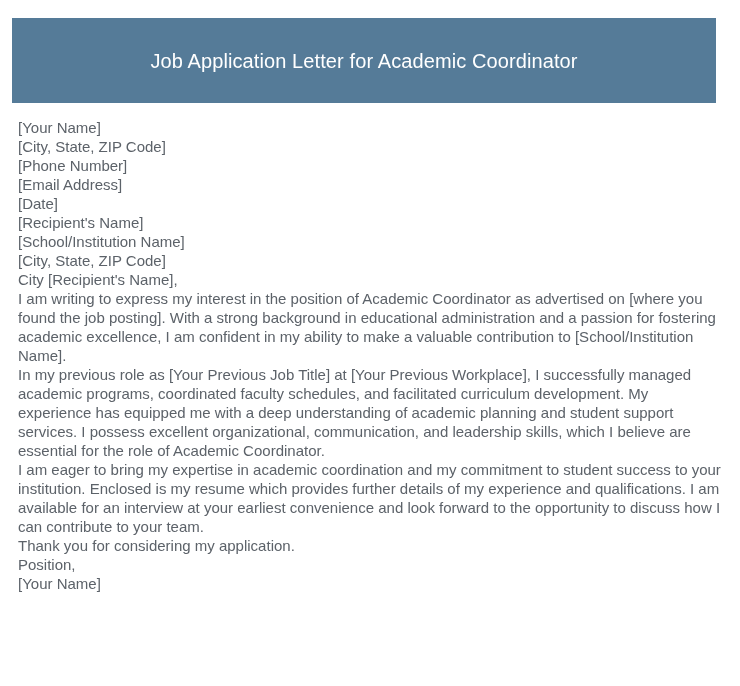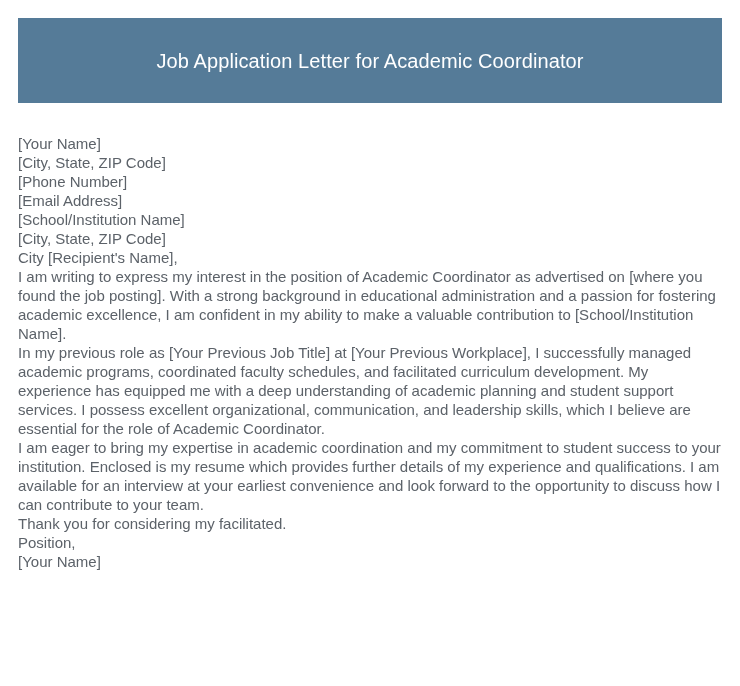--- a/index.html
+++ b/index.html
@@ -19,21 +19,21 @@
     position: relative;
     width: 740px;
     height: 686px;
     background: #ffffff;
     box-sizing: border-box;
   }
 
   
   .letter-header {
     position: absolute;
-    left: 18px;
+    left: 12px;
     top: 18px;
     width: 704px;
     height: 85px;
     background: #557b98;
     display: flex;
     align-items: center;
     justify-content: center;
     box-sizing: border-box;
   }
 
@@ -45,21 +45,21 @@
     line-height: 1.2;
     text-align: center;
     font-family: "Liberation Sans", sans-serif;
     white-space: nowrap;
   }
 
   
   .letter-body {
     position: absolute;
     left: 18px;
-    top: 134px;
+    top: 118px;
     width: 706px;
     box-sizing: border-box;
   }
 
   .letter-line {
     color: #5c6269;
     font-size: 15px;
     line-height: 19px;
     font-weight: 400;
     font-family: "Liberation Sans", sans-serif;
@@ -81,24 +81,26 @@
 
   <div class="letter-header">
     <div class="letter-header-title">Job Application Letter for Academic Coordinator</div>
   </div>
 
   <div class="letter-body">
       <p class="letter-line nowrap">[Your Name]</p>
       <p class="letter-line nowrap">[City, State, ZIP Code]</p>
       <p class="letter-line nowrap">[Phone Number]</p>
       <p class="letter-line nowrap">[Email Address]</p>
+      <p class="letter-line nowrap">[Date]</p>
+      <p class="letter-line nowrap">[Recipient's Name]</p>
       <p class="letter-line nowrap">[School/Institution Name]</p>
       <p class="letter-line nowrap">[City, State, ZIP Code]</p>
       <p class="letter-line nowrap">City [Recipient's Name],</p>
       <p class="letter-line">I am writing to express my interest in the position of Academic Coordinator as advertised on [where you found the job posting]. With a strong background in educational administration and a passion for fostering academic excellence, I am confident in my ability to make a valuable contribution to [School/Institution Name].</p>
       <p class="letter-line">In my previous role as [Your Previous Job Title] at [Your Previous Workplace], I successfully managed academic programs, coordinated faculty schedules, and facilitated curriculum development. My experience has equipped me with a deep understanding of academic planning and student support services. I possess excellent organizational, communication, and leadership skills, which I believe are essential for the role of Academic Coordinator.</p>
       <p class="letter-line">I am eager to bring my expertise in academic coordination and my commitment to student success to your institution. Enclosed is my resume which provides further details of my experience and qualifications. I am available for an interview at your earliest convenience and look forward to the opportunity to discuss how I can contribute to your team.</p>
-      <p class="letter-line nowrap">Thank you for considering my facilitated.</p>
+      <p class="letter-line nowrap">Thank you for considering my application.</p>
       <p class="letter-line nowrap">Position,</p>
       <p class="letter-line nowrap">[Your Name]</p>
     </div>
 
 </div>
 
 </body></html>

